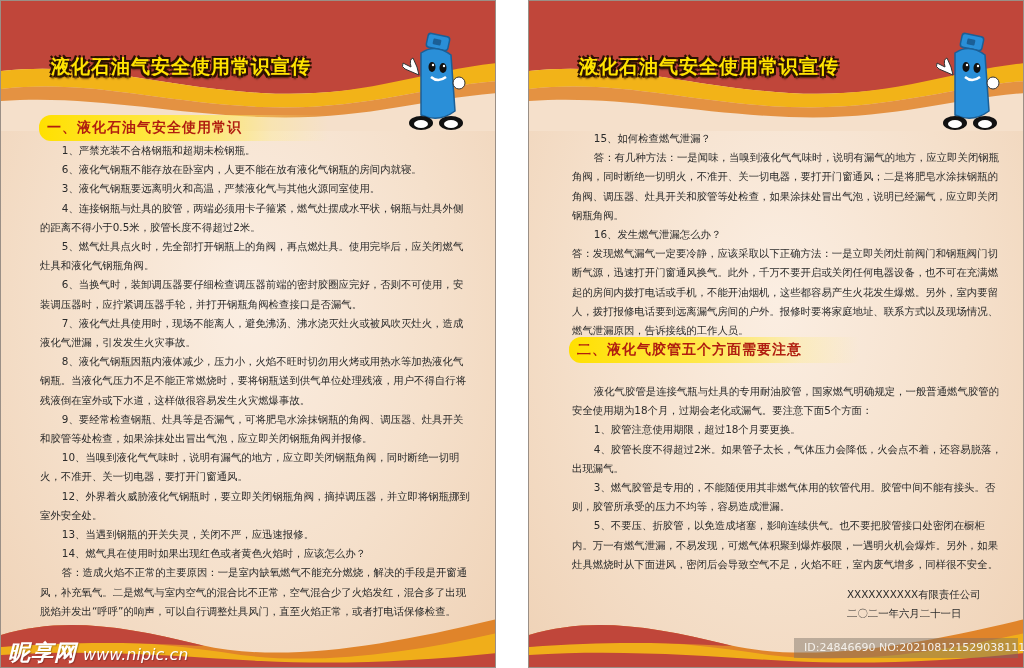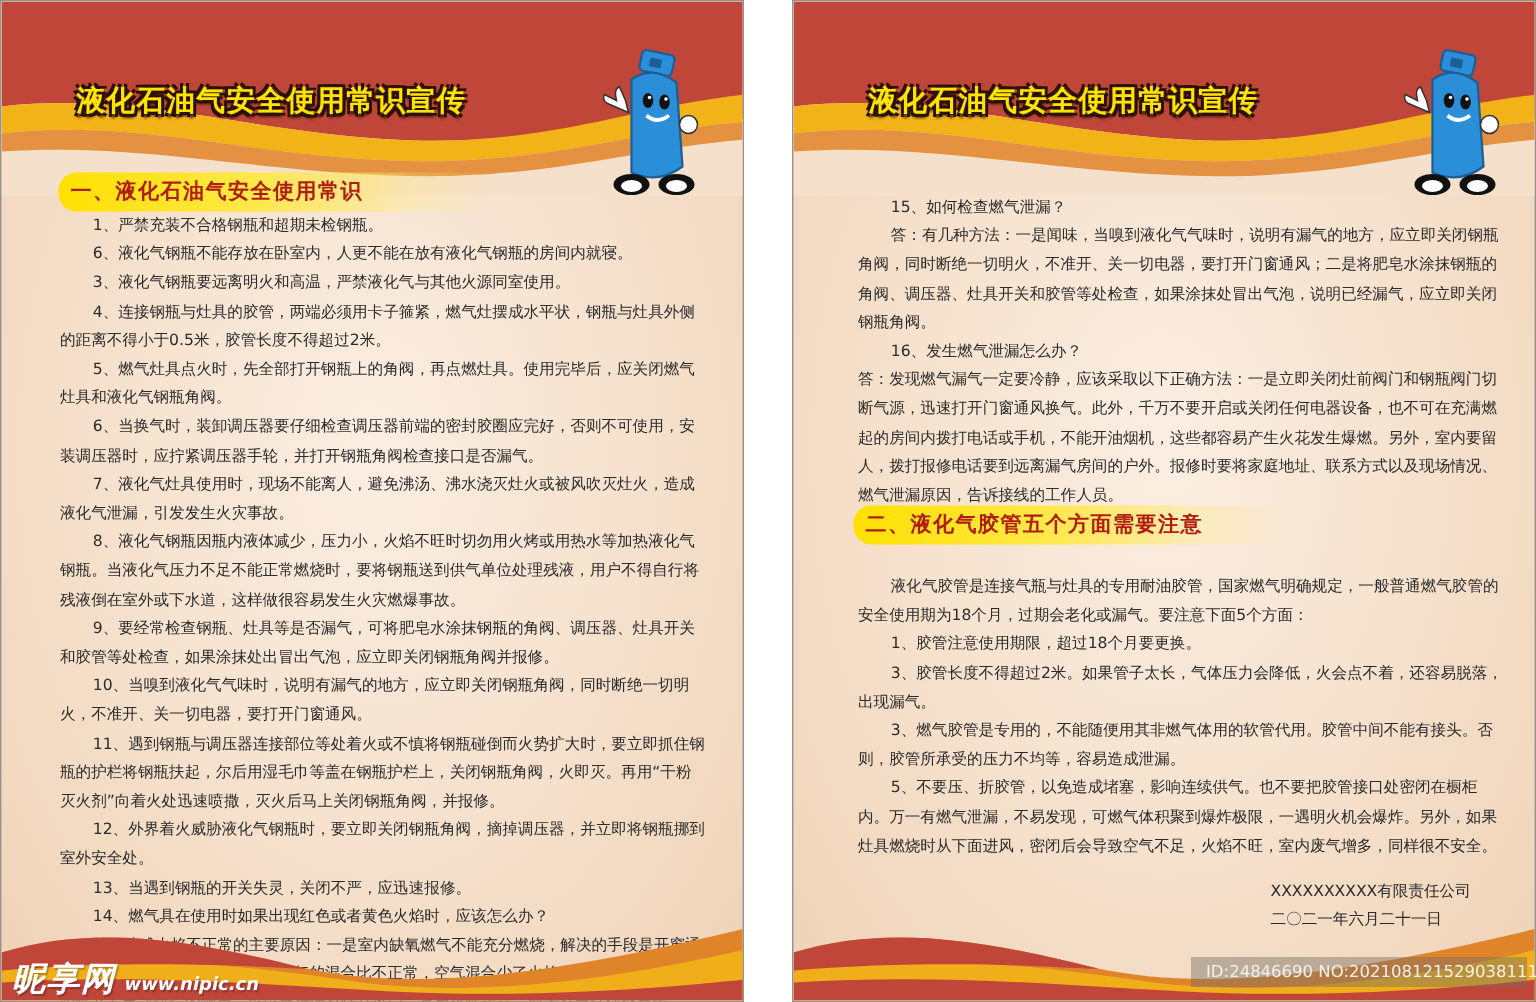--- a/index.html
+++ b/index.html
@@ -30,21 +30,21 @@
 
   .mascot { position: absolute; top: 30px; width: 70px; height: 105px; }
   .left .mascot { left: 398px; }
   .right .mascot { left: 404px; }
 
   .section-header {
     position: absolute; height: 26px; width: 290px;
     background: linear-gradient(90deg, #ffe000 0%, #ffe84a 45%, rgba(255,236,120,0.3) 80%, rgba(255,240,160,0) 100%);
     border-radius: 12px 0 0 12px;
     font-weight: bold; font-size: 14px; color: #b01e10; letter-spacing: 1px;
-    line-height: 26px; padding-left: 8px; white-space: nowrap;
+    line-height: 26px; padding-left: 8px; white-space: nowrap; font-family: Liberation Mono, monospace;
   }
   .left .section-header { top: 114px; left: 38px; }
   .right .section-header { top: 336px; left: 568px; left: 40px; }
 
   .body-text {
     position: absolute; font-size: 10.4px; color: #2b2b2b; line-height: 19.2px;
   }
   .left .body-text { left: 39px; top: 140px; width: 430px; }
   .right .body-text.part1 { left: 43px; top: 128px; width: 430px; }
   .right .body-text.part2 { left: 43px; top: 362px; width: 430px; margin-top: 19px; }
@@ -57,21 +57,21 @@
 
   .footer-wave { position: absolute; left: 0; bottom: 0; width: 100%; height: 70px; }
   .footer-wave svg { display: block; }
 
   .watermark-logo {
     position: absolute; left: 8px; top: 638px;
     font-size: 22px; font-weight: bold; font-style: italic; color: #ffffff; letter-spacing: 1px;
     text-shadow: 1px 1px 1px rgba(0,0,0,0.25); white-space: nowrap;
   }
   .watermark-url {
-    font-size: 12px; font-weight: bold; font-style: italic; margin-left: 6px; letter-spacing: 0;
+    font-size: 16px; font-weight: normal; font-style: italic; margin-left: 6px; letter-spacing: 0;
   }
   .watermark-id {
     position: absolute; left: 794px; top: 638px; width: 224px; height: 20px;
     background: rgba(120,110,100,0.45); color: #f4f0ea; font-size: 11px; line-height: 20px;
     padding-left: 10px; white-space: nowrap; font-family: "DejaVu Sans", sans-serif;
   }
 </style>
 </head>
 <body>
 
@@ -111,21 +111,20 @@
     <p class="para">1、严禁充装不合格钢瓶和超期未检钢瓶。</p>
     <p class="para">6、液化气钢瓶不能存放在卧室内，人更不能在放有液化气钢瓶的房间内就寝。</p>
     <p class="para">3、液化气钢瓶要远离明火和高温，严禁液化气与其他火源同室使用。</p>
     <p class="para">4、连接钢瓶与灶具的胶管，两端必须用卡子箍紧，燃气灶摆成水平状，钢瓶与灶具外侧的距离不得小于0.5米，胶管长度不得超过2米。</p>
     <p class="para">5、燃气灶具点火时，先全部打开钢瓶上的角阀，再点燃灶具。使用完毕后，应关闭燃气灶具和液化气钢瓶角阀。</p>
     <p class="para">6、当换气时，装卸调压器要仔细检查调压器前端的密封胶圈应完好，否则不可使用，安装调压器时，应拧紧调压器手轮，并打开钢瓶角阀检查接口是否漏气。</p>
     <p class="para">7、液化气灶具使用时，现场不能离人，避免沸汤、沸水浇灭灶火或被风吹灭灶火，造成液化气泄漏，引发发生火灾事故。</p>
     <p class="para">8、液化气钢瓶因瓶内液体减少，压力小，火焰不旺时切勿用火烤或用热水等加热液化气钢瓶。当液化气压力不足不能正常燃烧时，要将钢瓶送到供气单位处理残液，用户不得自行将残液倒在室外或下水道，这样做很容易发生火灾燃爆事故。</p>
     <p class="para">9、要经常检查钢瓶、灶具等是否漏气，可将肥皂水涂抹钢瓶的角阀、调压器、灶具开关和胶管等处检查，如果涂抹处出冒出气泡，应立即关闭钢瓶角阀并报修。</p>
     <p class="para">10、当嗅到液化气气味时，说明有漏气的地方，应立即关闭钢瓶角阀，同时断绝一切明火，不准开、关一切电器，要打开门窗通风。</p>
-    <p class="para">11、遇到钢瓶与调压器连接部位等处着火或不慎将钢瓶碰倒而火势扩大时，要立即抓住钢瓶的护栏将钢瓶扶起，尔后用湿毛巾等盖在钢瓶护栏上，关闭钢瓶角阀，火即灭。再用“干粉灭火剂”向着火处迅速喷撒，灭火后马上关闭钢瓶角阀，并报修。</p>
     <p class="para">12、外界着火威胁液化气钢瓶时，要立即关闭钢瓶角阀，摘掉调压器，并立即将钢瓶挪到室外安全处。</p>
     <p class="para">13、当遇到钢瓶的开关失灵，关闭不严，应迅速报修。</p>
     <p class="para">14、燃气具在使用时如果出现红色或者黄色火焰时，应该怎么办？</p>
     <p class="para">答：造成火焰不正常的主要原因：一是室内缺氧燃气不能充分燃烧，解决的手段是开窗通风，补充氧气。二是燃气与室内空气的混合比不正常，空气混合少了火焰发红，混合多了出现脱焰并发出“呼呼”的响声，可以自行调整灶具风门，直至火焰正常，或者打电话保修检查。</p>
   </div>
 
   <div class="footer-wave">
     <svg width="496" height="70" viewBox="0 0 496 70" preserveAspectRatio="none">
       <path d="M0 38 C60 20 120 28 200 48 C280 66 380 50 496 22 V70 H0 Z" fill="#e0842a"></path>
       <path d="M0 50 C80 38 160 46 240 58 C320 68 410 56 496 36 V70 H0 Z" fill="#f2b318" opacity="0.9"></path>
@@ -170,21 +169,21 @@
     <p class="para">答：有几种方法：一是闻味，当嗅到液化气气味时，说明有漏气的地方，应立即关闭钢瓶角阀，同时断绝一切明火，不准开、关一切电器，要打开门窗通风；二是将肥皂水涂抹钢瓶的角阀、调压器、灶具开关和胶管等处检查，如果涂抹处冒出气泡，说明已经漏气，应立即关闭钢瓶角阀。</p>
     <p class="para">16、发生燃气泄漏怎么办？</p>
     <p class="para noindent">答：发现燃气漏气一定要冷静，应该采取以下正确方法：一是立即关闭灶前阀门和钢瓶阀门切断气源，迅速打开门窗通风换气。此外，千万不要开启或关闭任何电器设备，也不可在充满燃起的房间内拨打电话或手机，不能开油烟机，这些都容易产生火花发生爆燃。另外，室内要留人，拨打报修电话要到远离漏气房间的户外。报修时要将家庭地址、联系方式以及现场情况、燃气泄漏原因，告诉接线的工作人员。</p>
   </div>
 
   <div class="section-header">二、液化气胶管五个方面需要注意</div>
 
   <div class="body-text part2">
     <p class="para">液化气胶管是连接气瓶与灶具的专用耐油胶管，国家燃气明确规定，一般普通燃气胶管的安全使用期为18个月，过期会老化或漏气。要注意下面5个方面：</p>
     <p class="para">1、胶管注意使用期限，超过18个月要更换。</p>
-    <p class="para">3、胶管长度不得超过2米。如果管子太长，气体压力会降低，火会点不着，还容易脱落，出现漏气。</p>
+    <p class="para">4、胶管长度不得超过2米。如果管子太长，气体压力会降低，火会点不着，还容易脱落，出现漏气。</p>
     <p class="para">3、燃气胶管是专用的，不能随便用其非燃气体用的软管代用。胶管中间不能有接头。否则，胶管所承受的压力不均等，容易造成泄漏。</p>
     <p class="para">5、不要压、折胶管，以免造成堵塞，影响连续供气。也不要把胶管接口处密闭在橱柜内。万一有燃气泄漏，不易发现，可燃气体积聚到爆炸极限，一遇明火机会爆炸。另外，如果灶具燃烧时从下面进风，密闭后会导致空气不足，火焰不旺，室内废气增多，同样很不安全。</p>
   </div>
 
   <div class="signature">
     <div>XXXXXXXXXX有限责任公司</div>
     <div>二〇二一年六月二十一日</div>
   </div>
 
   <div class="footer-wave">

